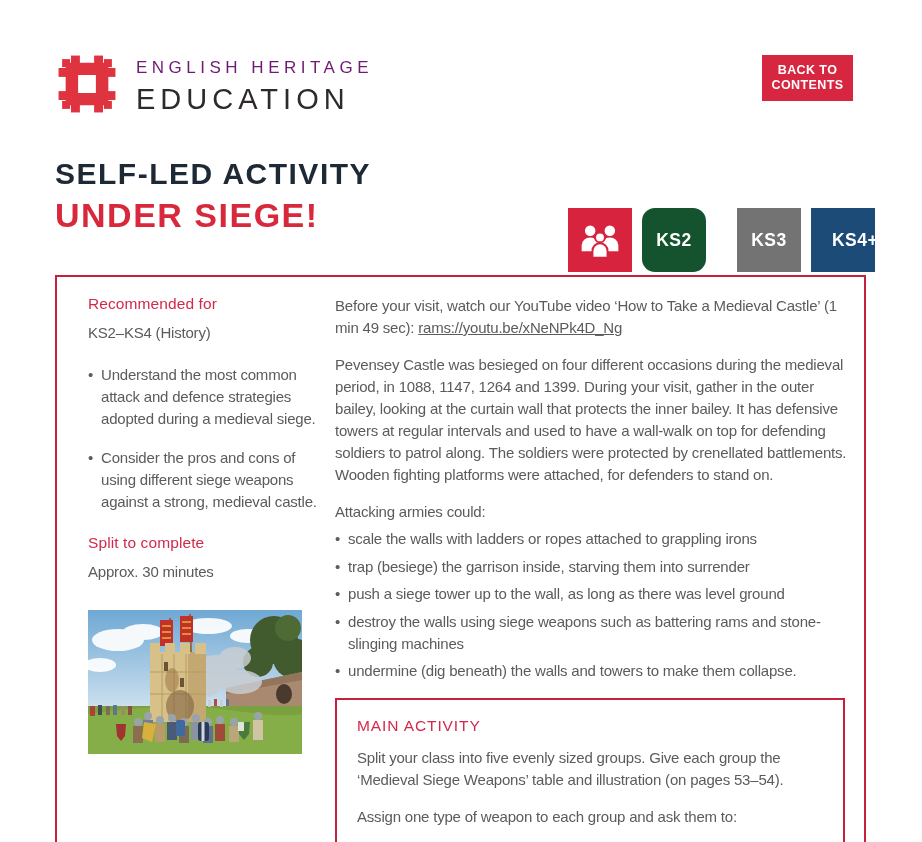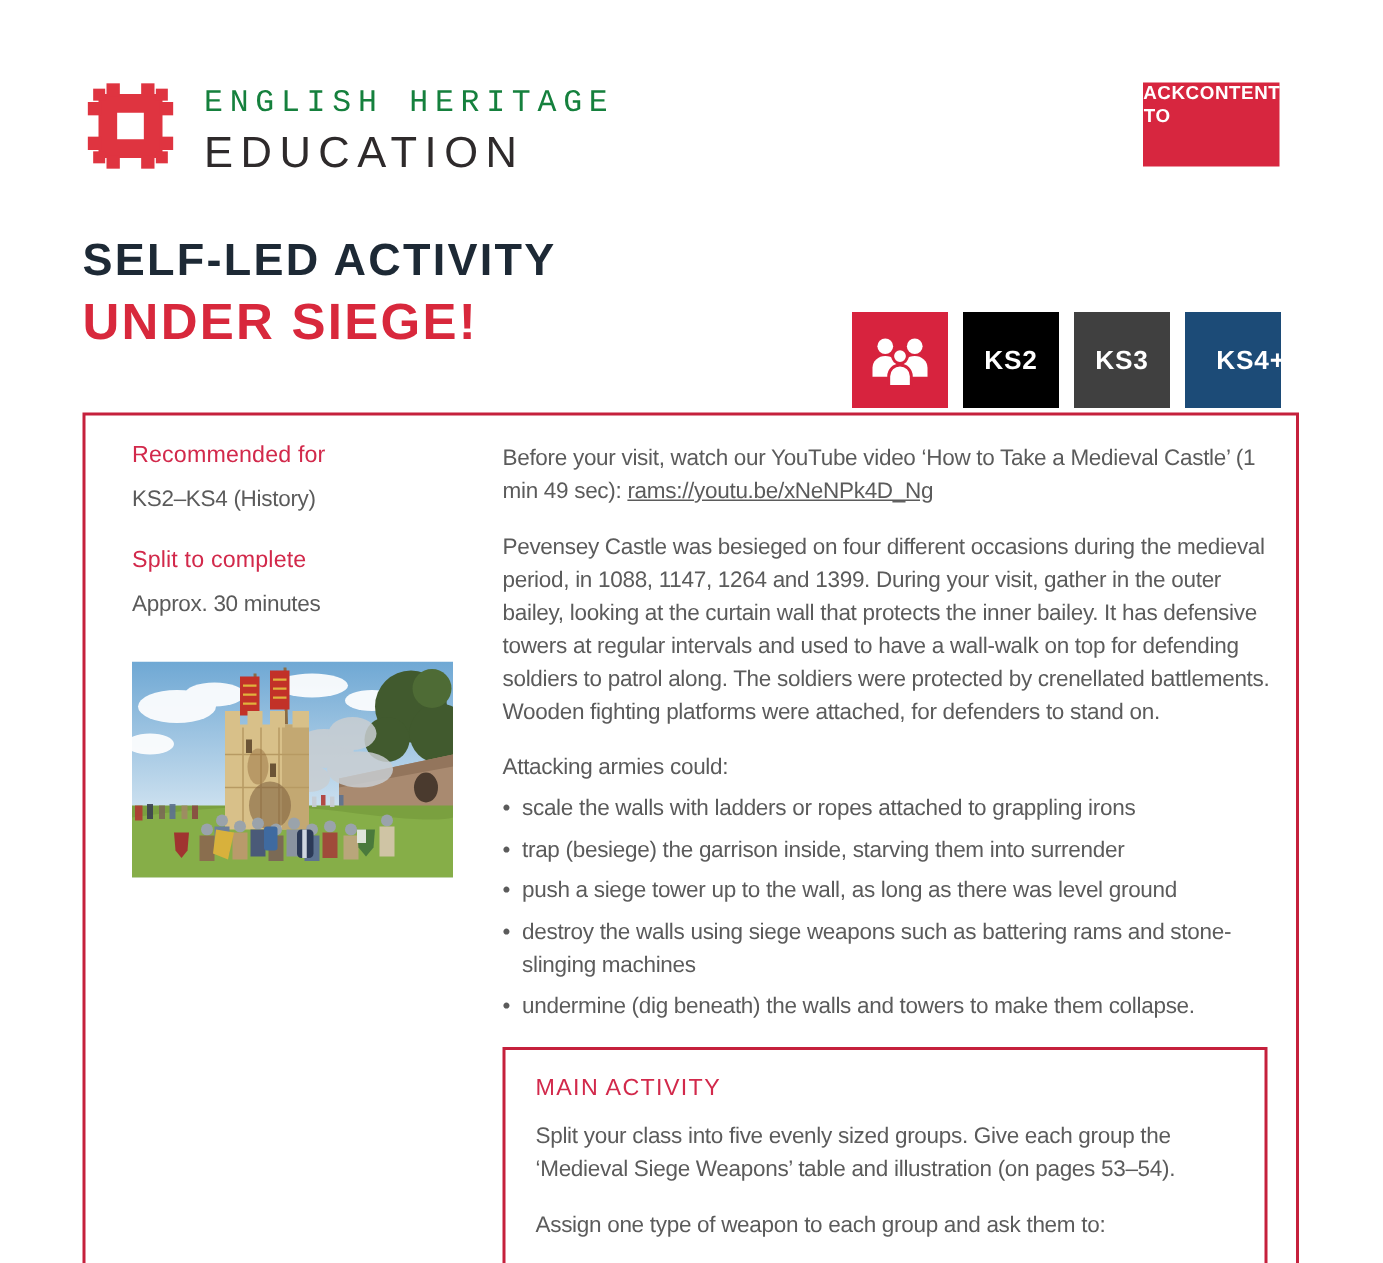--- a/index.html
+++ b/index.html
@@ -7,50 +7,50 @@
   body {
     position:relative; overflow:hidden; background:#ffffff;
     font-family:"Liberation Sans", sans-serif; color:#5b5b5b;
   }
 
   
   .logo-row { position:absolute; left:55px; top:52px; display:flex; align-items:flex-start; }
   .logo-icon { width:64px; height:64px; }
   .brand { margin-left:17px; padding-top:6px; }
   .brand-top {
-    font-family:Liberation Mono, monospace; font-size:21px; letter-spacing:4.5px;
-    color:#15803d; font-weight:400;
+    font-family:Liberation Sans, sans-serif; font-size:17px; letter-spacing:4.5px;
+    color:#701a75; font-weight:400;
   }
   .brand-bottom {
     font-size:29px; letter-spacing:5px; color:#2e2a2b; font-weight:500; margin-top:5px;
   }
   .back-btn {
-    position:absolute; left:762px; top:55px; width:91px; height:56px;
+    position:absolute; left:762px; top:55px; width:91px; height:46px;
     background:#d7263f; color:#ffffff; border:none; cursor:pointer;
     font-family:"Liberation Sans", sans-serif; font-weight:bold; font-size:12.5px;
     line-height:15px; letter-spacing:0.4px; text-align:center; display:flex;
-    flex-direction:row; justify-content:center;
+    flex-direction:column; justify-content:center;
   }
 
   
   .title-block { position:absolute; left:55px; top:157px; }
   .title-eyebrow { font-size:30px; font-weight:800; letter-spacing:1.5px; color:#1d2935; }
   .title-main { font-size:34px; font-weight:800; letter-spacing:1.5px; color:#d8283c; margin-top:5px; }
 
   
   .badges { position:absolute; top:208px; left:568px; display:flex; }
   .badge {
     width:64px; height:64px; margin-right:10px; display:flex;
     align-items:center; justify-content:center;
     color:#ffffff; font-weight:bold; font-size:17.5px; letter-spacing:0.5px;
   }
   .badge:last-child { margin-right:0; }
   .badge-people { background:#d7233e; }
-  .badge-ks2 { background:#000000; }
-  .badge-ks3 { background:#404040; }
+  .badge-ks2 { background:#14532d;border-radius:13px; }
+  .badge-ks3 { background:#737373;margin-left:21px; }
   .badge-ks4 { background:#1c4b77;padding-left:24px; }
   .people-svg { width:42px; height:38px; }
 
   
   .main-box {
     position:absolute; left:55px; top:275px; width:811px; height:640px;
     border:2.5px solid #c5203c; background:#ffffff;
   }
   .sidebar { position:absolute; left:31px; top:18px; width:232px; }
   .content { position:absolute; left:278px; top:18px; width:512px; }
@@ -148,20 +148,24 @@
     <span>KS4+</span>
   </div>
 </div>
 
 <div class="main-box">
 
   <div class="sidebar">
     <div class="red-subhead">Recommended for</div>
     <div class="body-text">KS2–KS4 (History)</div>
 
+    <ul>
+      <li class="obj-item">Understand the most common attack and defence strategies adopted during a medieval siege.</li>
+      <li class="obj-item">Consider the pros and cons of using different siege weapons against a strong, medieval castle.</li>
+    </ul>
 
     <div class="red-subhead" style="margin-top:21px;">Split to complete</div>
     <div class="body-text">Approx. 30 minutes</div>
 
     <svg class="side-photo" viewBox="0 0 214 144">
       <defs>
         <linearGradient id="sky" x1="0" y1="0" x2="0" y2="1">
           <stop offset="0" stop-color="#6fa8d4"></stop>
           <stop offset="0.7" stop-color="#cfe2f0"></stop>
         </linearGradient>

